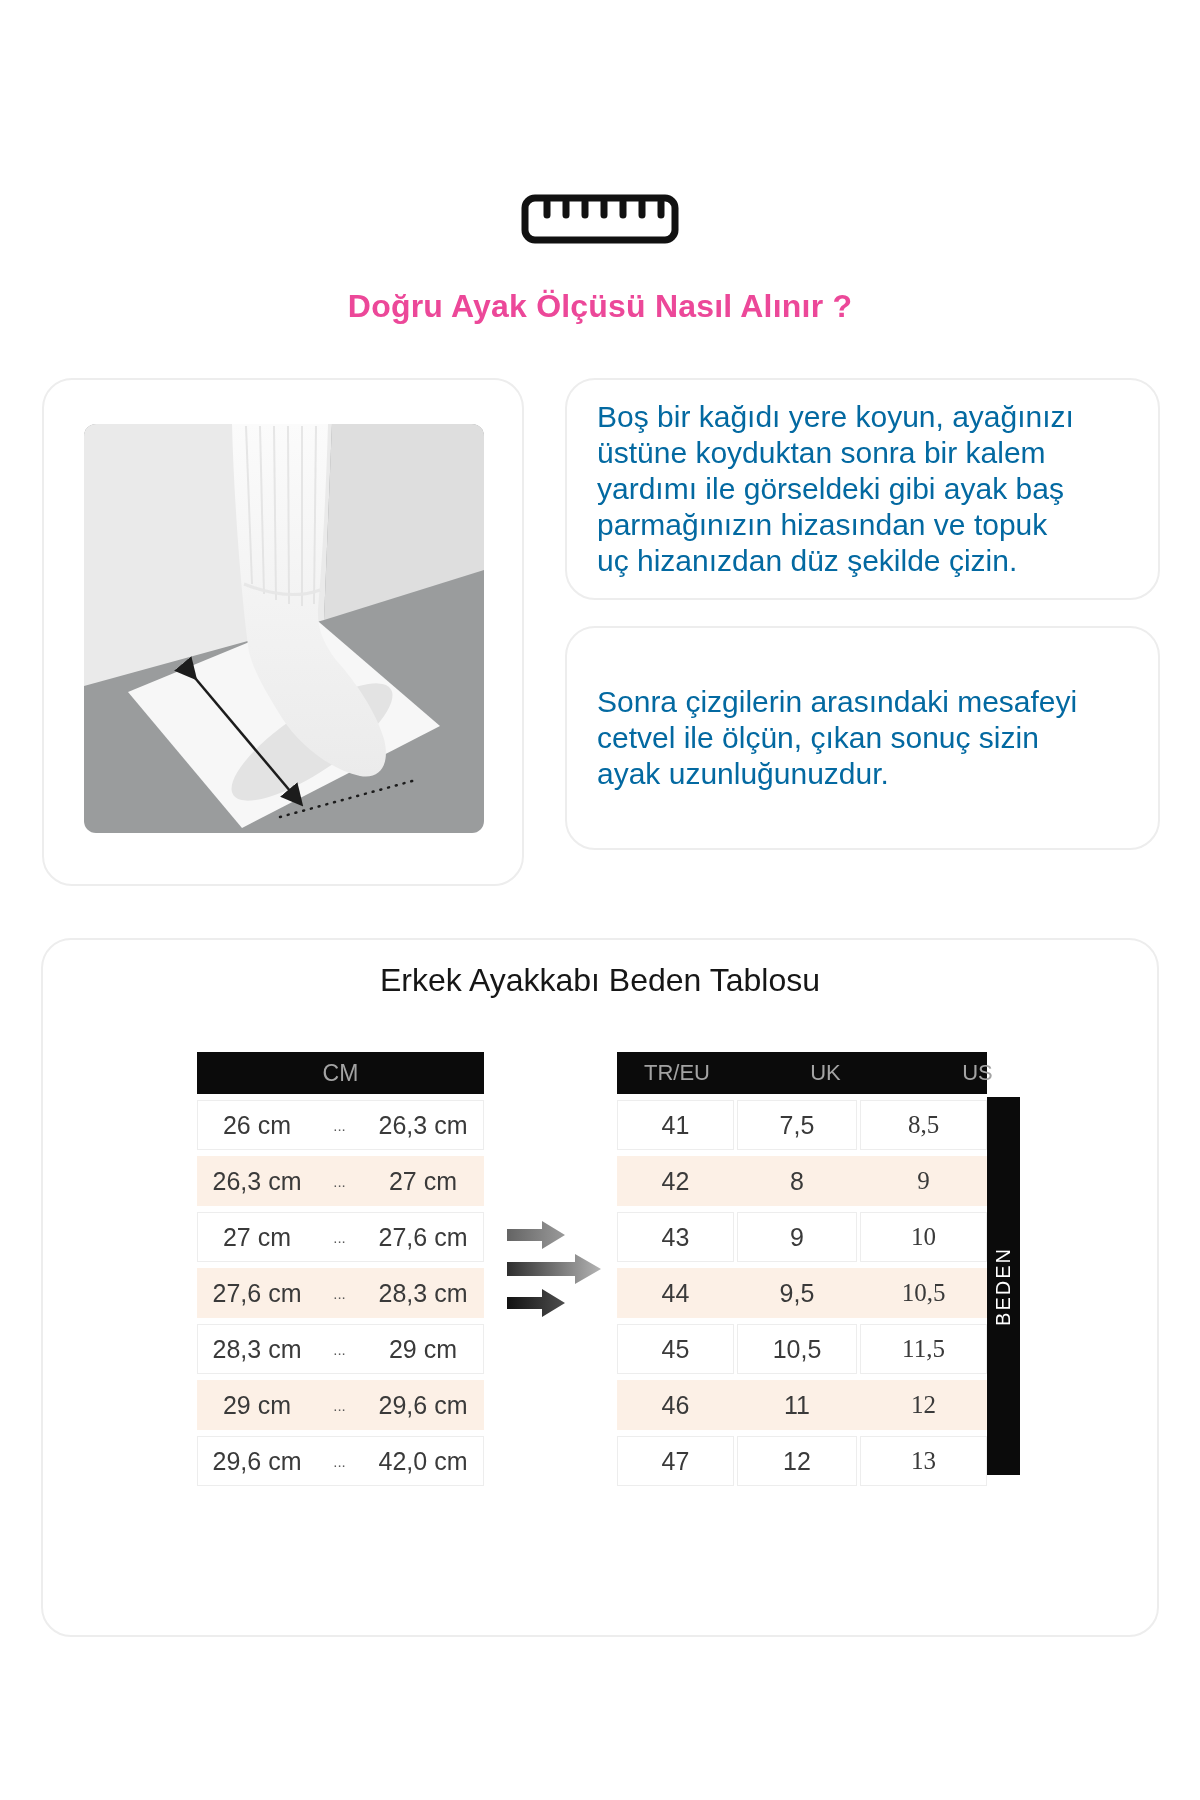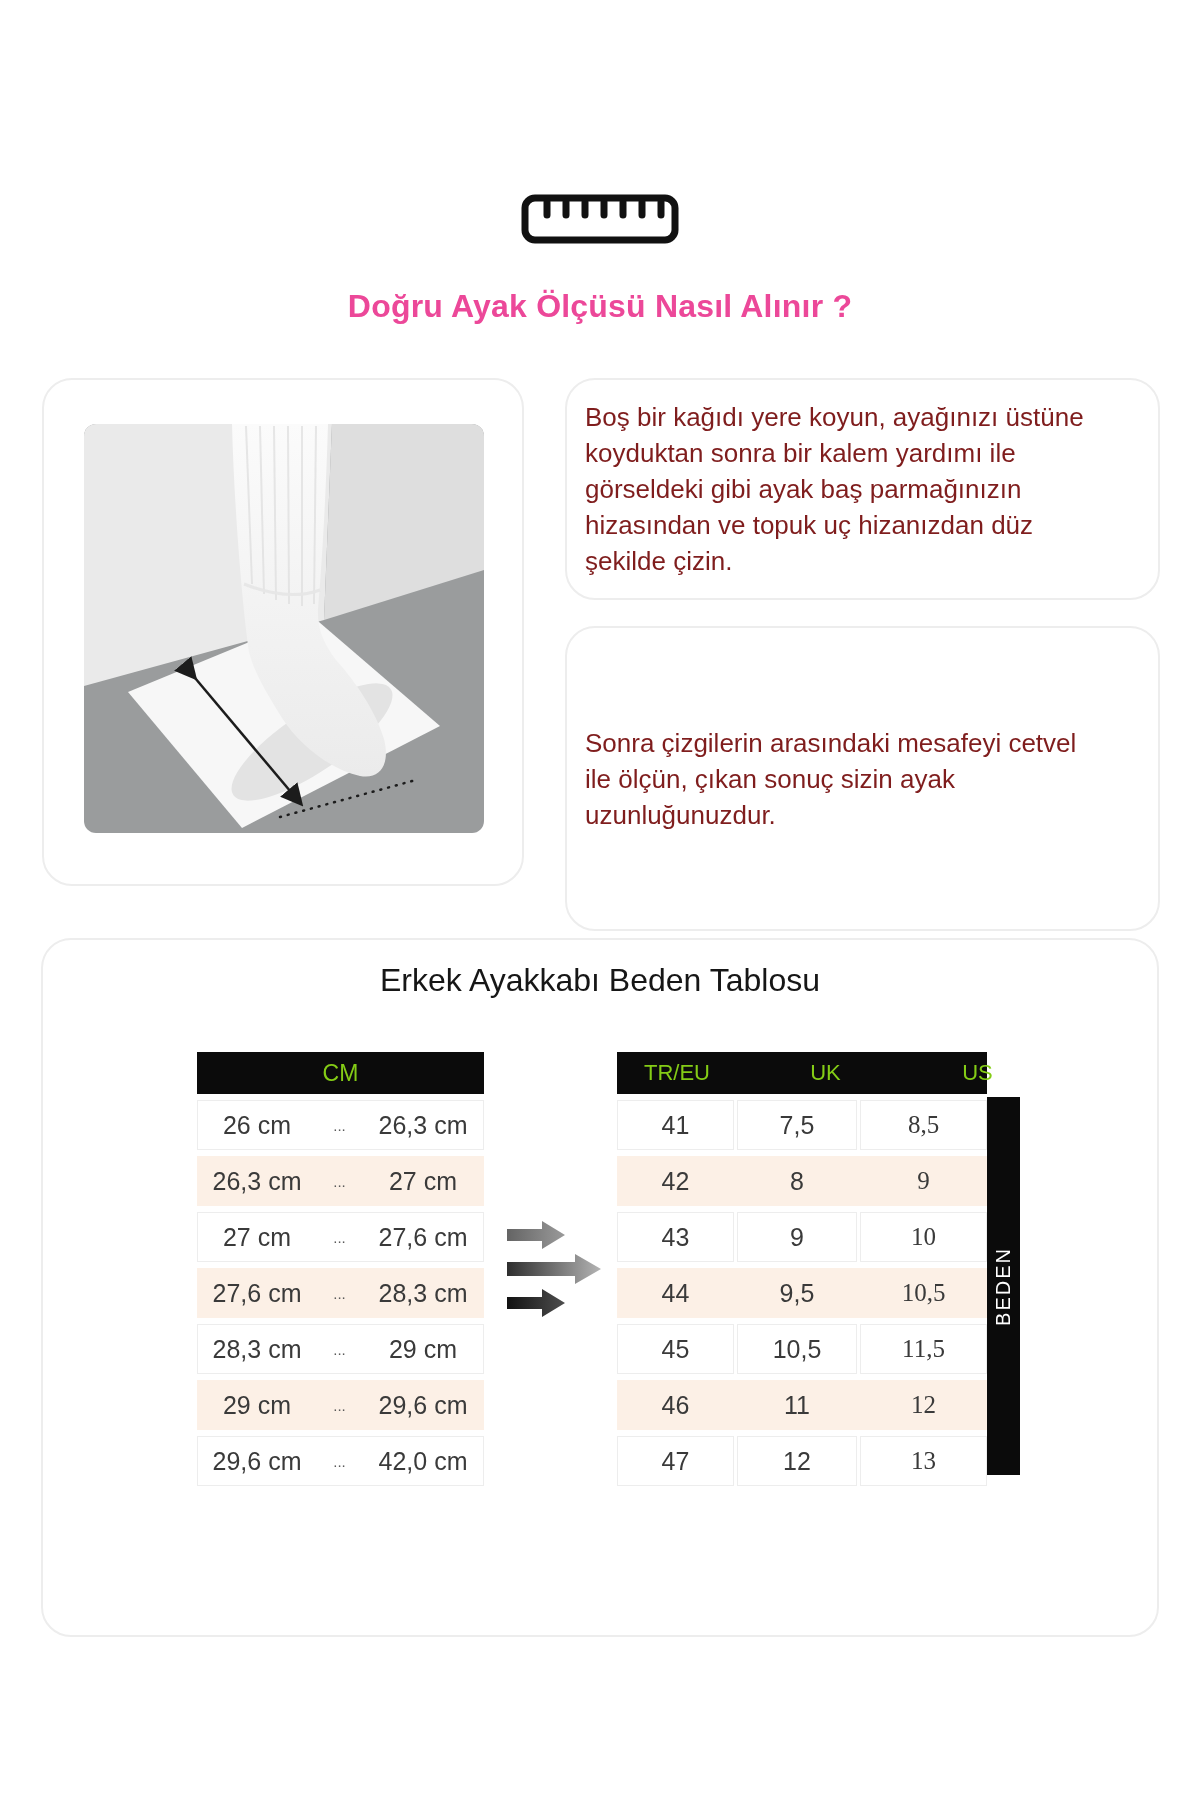--- a/index.html
+++ b/index.html
@@ -13,29 +13,29 @@
                 font-size:32px; font-weight:bold; color:#ec4899; letter-spacing:.2px; }
 
   
   .card { position:absolute; background:#fff; border:2px solid #ededed; border-radius:30px; }
   .photo-card { left:42px; top:378px; width:482px; height:508px; }
   .photo { position:absolute; left:40px; top:44px; width:400px; height:409px;
            border-radius:12px; overflow:hidden; }
   .photo svg { display:block; }
 
   .text-card-1 { left:565px; top:378px; width:595px; height:222px; display:flex; align-items:center; }
-  .text-card-2 { left:565px; top:626px; width:595px; height:305px; display:flex; align-items:center;justify-content:flex-end; }
-  .step-text { padding:0 72px 0 18px; font-size:26px; line-height:36px; color:#7f1d1d; }
+  .text-card-2 { left:565px; top:626px; width:595px; height:224px; display:flex; align-items:center;justify-content:flex-end; }
+  .step-text { padding:0 72px 0 30px; font-size:30px; line-height:36px; color:#0369a1; }
 
   
   .chart-card { left:41px; top:938px; width:1118px; height:699px; }
   .chart-title { position:absolute; left:0; top:22px; width:100%; text-align:center;
                  font-size:32px; font-weight:normal; color:#161616; }
 
-  .thead { background:#0b0b0b; color:#84cc16; height:42px; display:grid; align-items:center;
+  .thead { background:#0b0b0b; color:#a3a3a3; height:42px; display:grid; align-items:center;
            text-align:center; font-size:23px; }
   .cm-table { position:absolute; left:154px; top:112px; width:287px; }
   .cm-head { grid-template-columns:1fr; }
   .row { height:50px; margin-top:6px; display:grid; align-items:center; text-align:center;
          font-size:25px; color:#3a3a3a; background:#fff; box-shadow:inset 0 0 0 1px #ededed; }
   .row.alt { background:#fcf0e6; box-shadow:none; }
   .cm-row { grid-template-columns:120px 45px 1fr; }
   .dots { font-size:15px; color:#5a5a5a; }
 
   .size-table { position:absolute; left:574px; top:112px; width:370px; }

